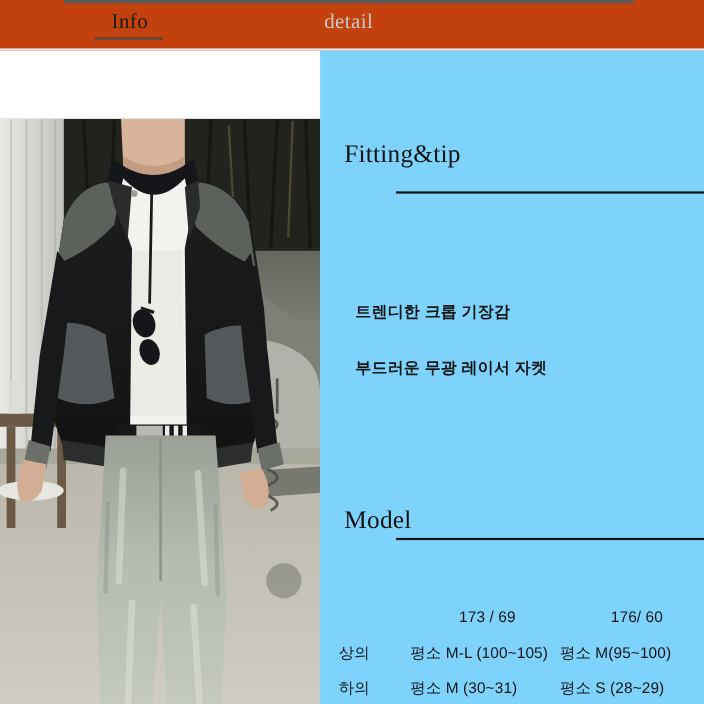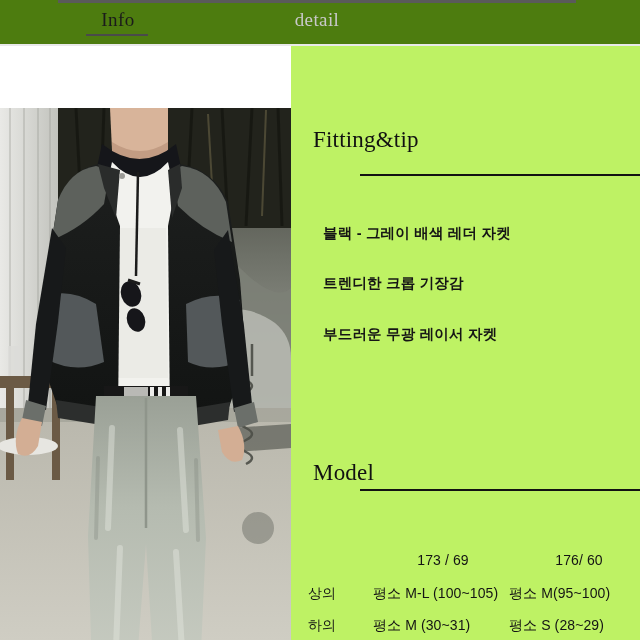--- a/index.html
+++ b/index.html
@@ -15,21 +15,21 @@
     position: relative;
   }
 
   
   #tabbar {
     position: absolute;
     left: 0;
     top: 0;
     width: 640px;
     height: 46px;
-    background: #4d7c0f;
+    background: #c2410c;
     box-sizing: border-box;
     padding-left: 24px;
   }
   #tabbar-topline {
     position: absolute;
     left: 58px;
     top: 0px;
     width: 518px;
     height: 3px;
     background: #5a5a5a;
@@ -85,21 +85,21 @@
   }
   #photo svg { display: block; }
 
   
   #info-panel {
     position: absolute;
     left: 291px;
     top: 46px;
     width: 349px;
     height: 594px;
-    background: #bef264;
+    background: #7dd3fc;
   }
 
   .section-heading {
     position: absolute;
     font-family: "Liberation Serif", serif;
     font-size: 23px;
     color: #111111;
     letter-spacing: 0.2px;
     white-space: nowrap;
   }
@@ -328,21 +328,20 @@
     <ellipse cx="104" cy="618" rx="48" ry="7" fill="#8f8e85" opacity="0.45"></ellipse>
     <ellipse cx="196" cy="616" rx="48" ry="7" fill="#8f8e85" opacity="0.45"></ellipse>
   </svg>
 </div>
 
 <div id="info-panel">
 
   <div class="section-heading" id="heading-fitting">Fitting&amp;tip</div>
   <div class="rule" id="rule-fitting"></div>
 
-  <div class="bullet" id="bullet-0">블랙 - 그레이 배색 레더 자켓</div>
   <div class="bullet" id="bullet-1">트렌디한 크롭 기장감</div>
   <div class="bullet" id="bullet-2">부드러운 무광 레이서 자켓</div>
 
   <div class="section-heading" id="heading-model">Model</div>
   <div class="rule" id="rule-model"></div>
 
   <div id="model-table">
 
     <div class="cell col-head col-1 r-head">173 / 69</div>
     <div class="cell col-head col-2 r-head">176/ 60</div>

